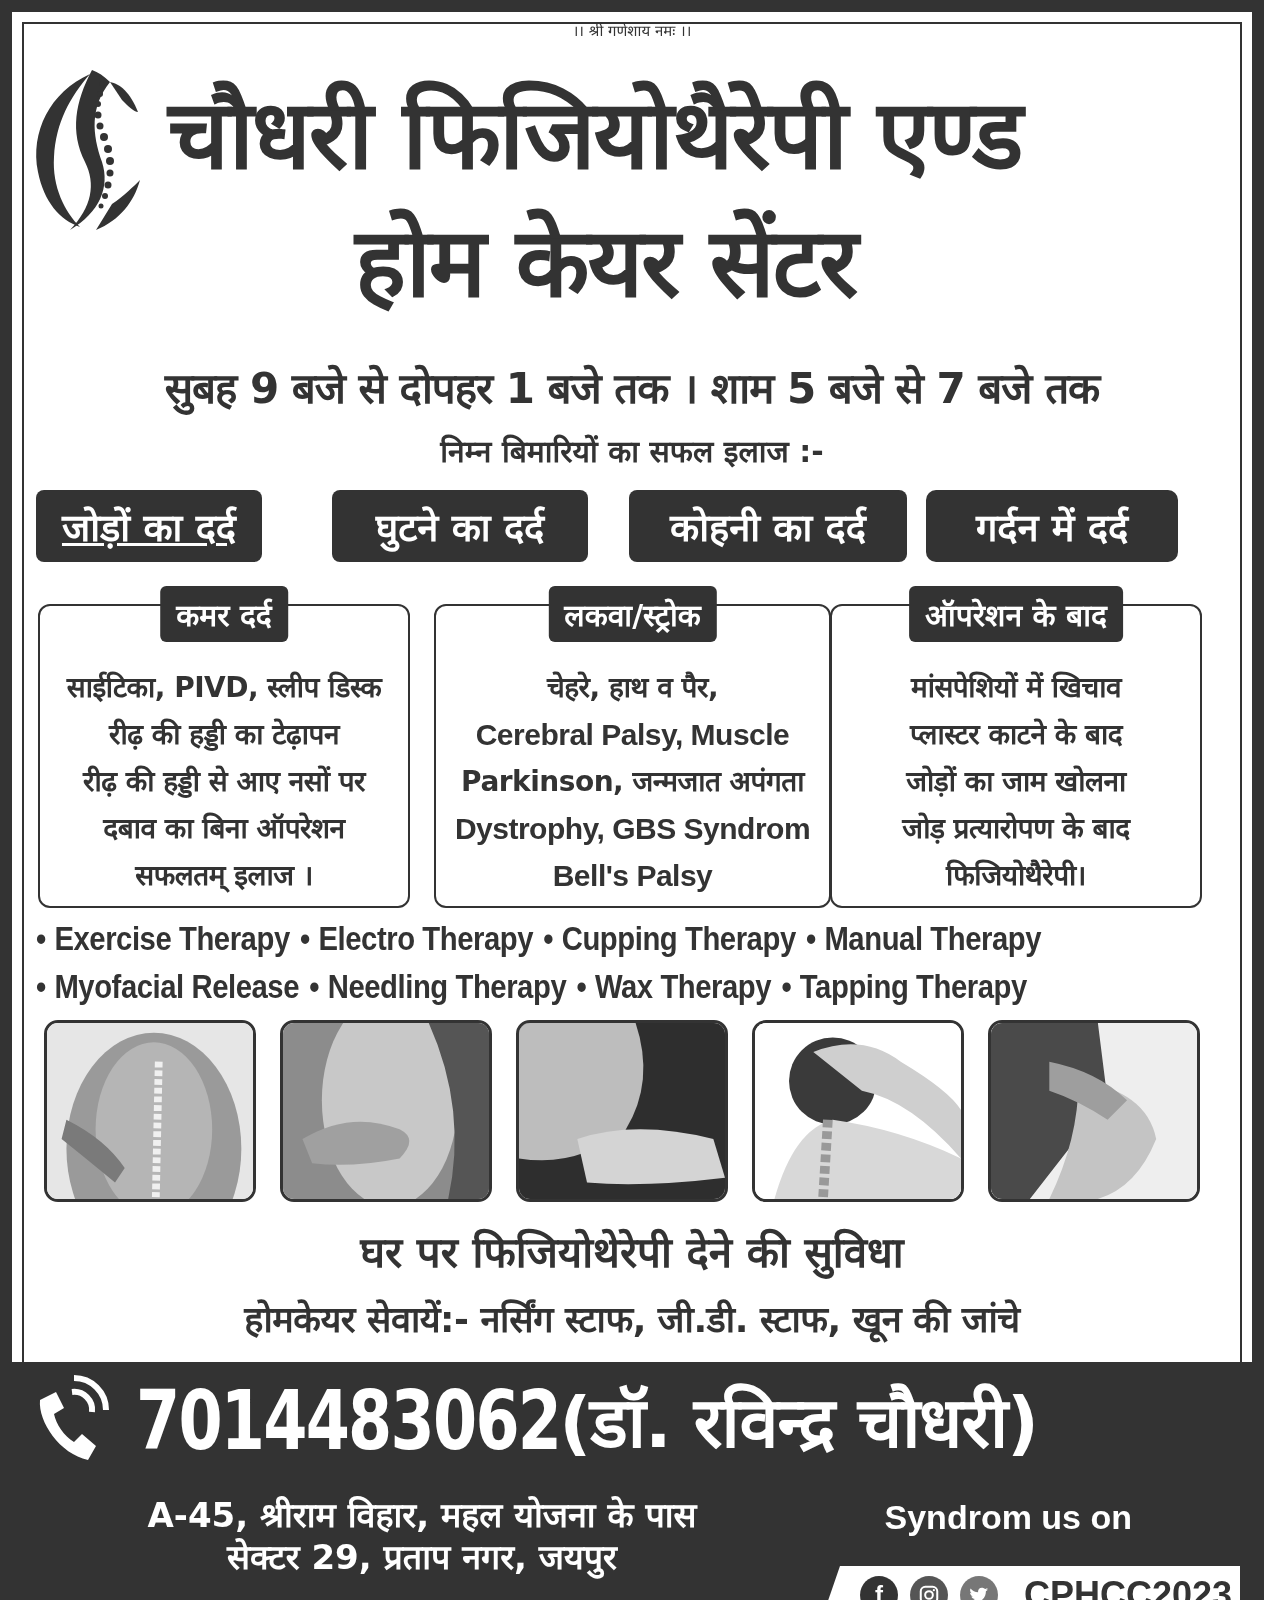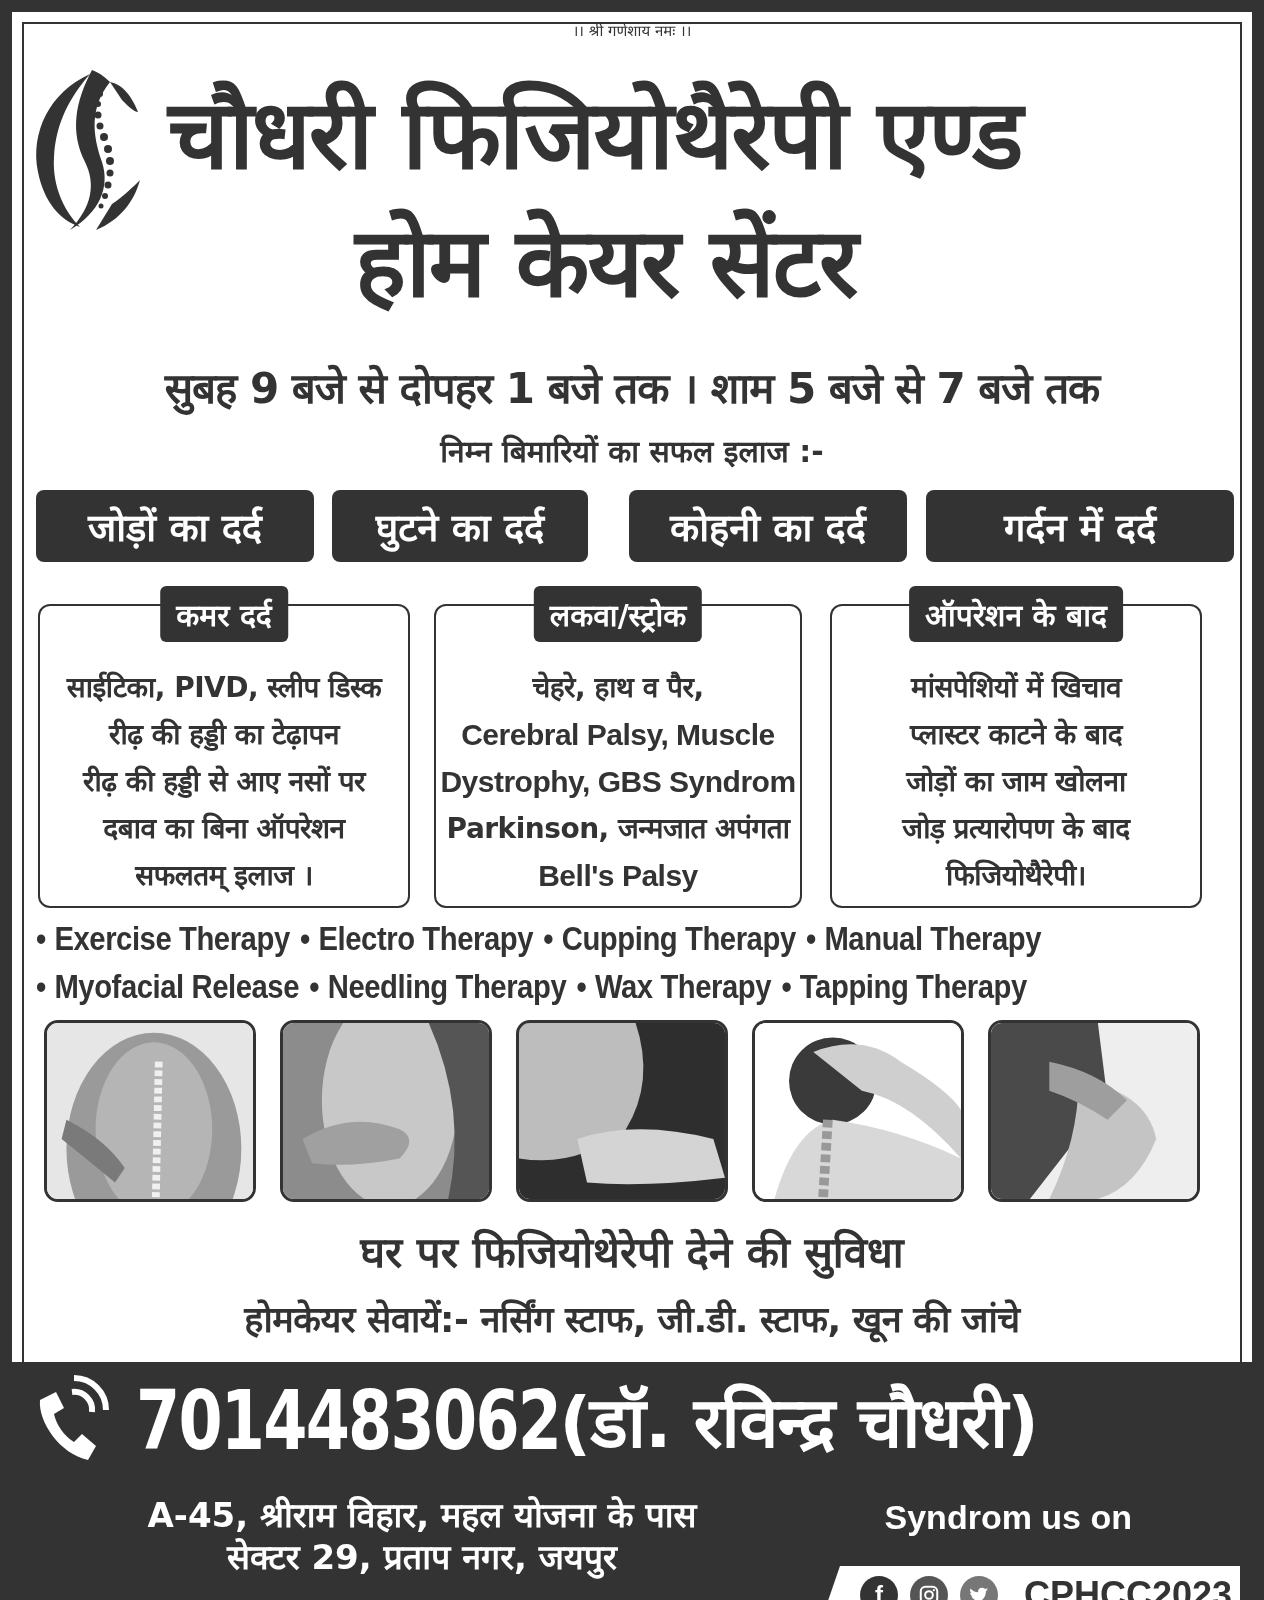--- a/index.html
+++ b/index.html
@@ -113,44 +113,44 @@
   </svg>
 </div>
 
 <div class="title l1">चौधरी फिजियोथैरेपी एण्ड</div>
 <div class="title l2">होम केयर सेंटर</div>
 
 <div class="hours">सुबह 9 बजे से दोपहर 1 बजे तक । शाम 5 बजे से 7 बजे तक</div>
 <div class="intro">निम्न बिमारियों का सफल इलाज :-</div>
 
 <div class="pills">
-  <div class="pill" style="left:0;width:278px;">जोड़ों का दर्द</div>
+  <div class="pill" style="left:0;width:226px;text-decoration:underline;">जोड़ों का दर्द</div>
   <div class="pill" style="left:296px;width:256px;">घुटने का दर्द</div>
   <div class="pill" style="left:593px;width:278px;">कोहनी का दर्द</div>
-  <div class="pill" style="left:890px;width:308px;">गर्दन में दर्द</div>
+  <div class="pill" style="left:890px;width:252px;border-radius:10px;">गर्दन में दर्द</div>
 </div>
 
 <div class="cat-box" style="left:38px;width:372px;">
   <div class="cat-tag">कमर दर्द</div>
   <div class="cat-lines">
     <div class="cat-line">साईटिका, PIVD, स्लीप डिस्क</div>
     <div class="cat-line">रीढ़ की हड्डी का टेढ़ापन</div>
     <div class="cat-line">रीढ़ की हड्डी से आए नसों पर</div>
     <div class="cat-line">दबाव का बिना ऑपरेशन</div>
     <div class="cat-line">सफलतम् इलाज ।</div>
   </div>
 </div>
 
-<div class="cat-box" style="left:434px;width:368px;">
+<div class="cat-box" style="left:434px;width:397px;">
   <div class="cat-tag">लकवा/स्ट्रोक</div>
   <div class="cat-lines">
     <div class="cat-line">चेहरे, हाथ व पैर,</div>
     <div class="cat-line" style="font-family:'Liberation Sans',sans-serif;font-size:30px;">Cerebral Palsy, Muscle</div>
+    <div class="cat-line">Parkinson, जन्मजात अपंगता</div>
     <div class="cat-line" style="font-family:'Liberation Sans',sans-serif;font-size:30px;">Dystrophy, GBS Syndrom</div>
-    <div class="cat-line">Parkinson, जन्मजात अपंगता</div>
     <div class="cat-line" style="font-family:'Liberation Sans',sans-serif;font-size:30px;">Bell's Palsy</div>
   </div>
 </div>
 
 <div class="cat-box" style="left:830px;width:372px;">
   <div class="cat-tag">ऑपरेशन के बाद</div>
   <div class="cat-lines">
     <div class="cat-line">मांसपेशियों में खिचाव</div>
     <div class="cat-line">प्लास्टर काटने के बाद</div>
     <div class="cat-line">जोड़ों का जाम खोलना</div>

